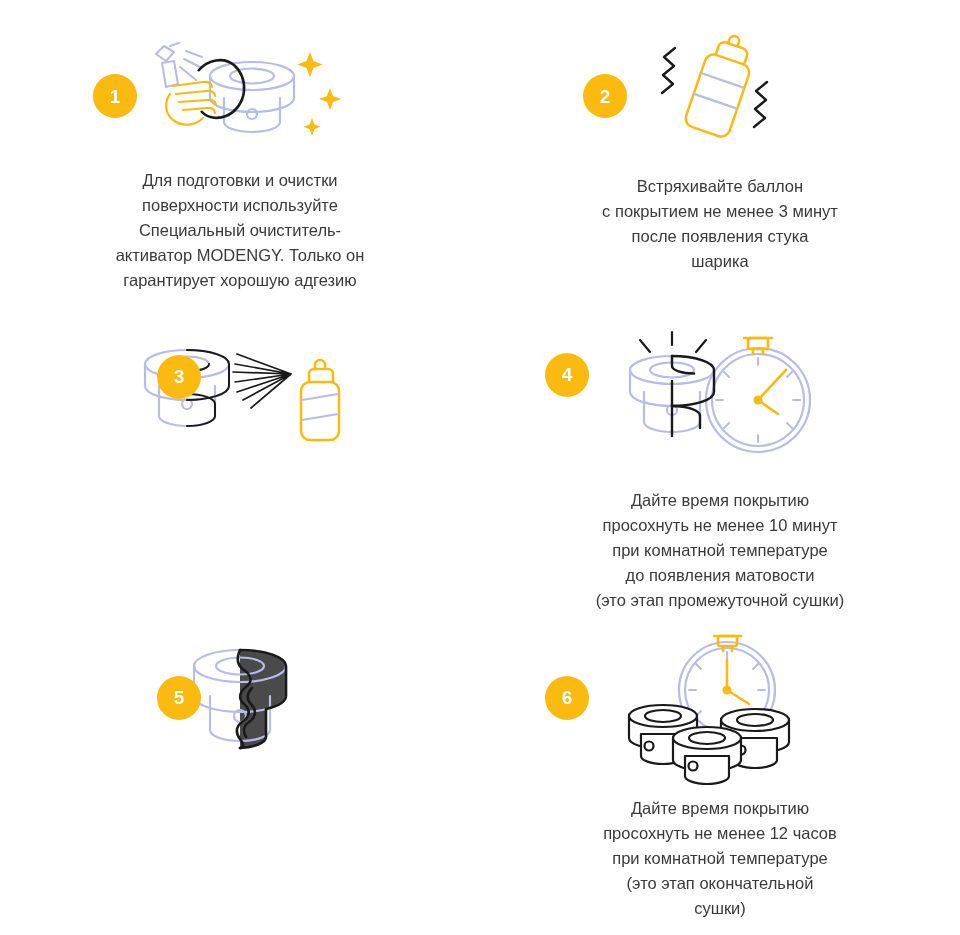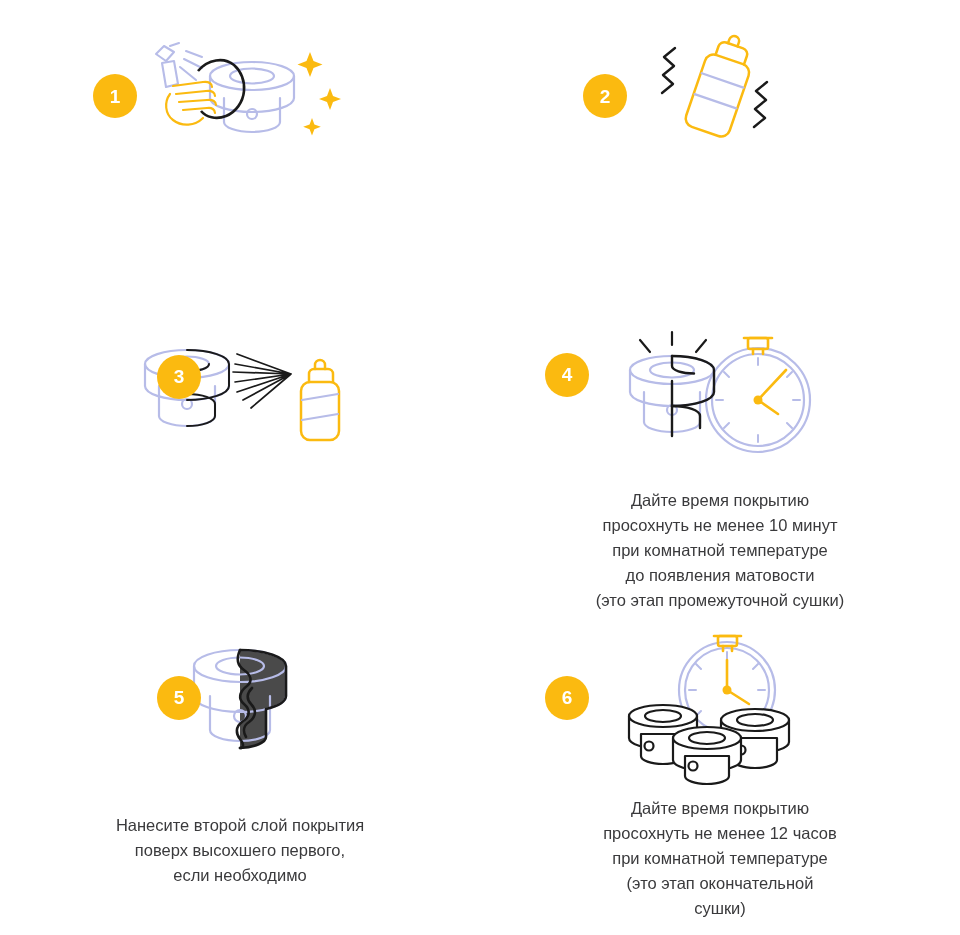--- a/index.html
+++ b/index.html
@@ -128,20 +128,25 @@
             <path d="M33 54 l30 -4 M36 62 l30 -3 M39 70 l28 -2 M43 78 l24 -2"></path>
             <path d="M63 50 c6 -1 9 2 9 5 M66 59 c6 -1 9 2 9 5 M67 68 c6 -1 9 2 9 5 M67 76 c5 -1 8 2 8 5"></path>
           </g>
           <g fill="#fbba10">
             <path d="M170 20 l3.5 9 l9 3.5 l-9 3.5 l-3.5 9 l-3.5 -9 l-9 -3.5 l9 -3.5 z"></path>
             <path d="M190 56 l3 8 l8 3 l-8 3 l-3 8 l-3 -8 l-8 -3 l8 -3 z"></path>
             <path d="M172 86 l2.4 6.4 l6.4 2.4 l-6.4 2.4 l-2.4 6.4 l-2.4 -6.4 l-6.4 -2.4 l6.4 -2.4 z"></path>
           </g>
         </svg>
       </div>
+      <div class="caption">Для подготовки и очистки
+поверхности используйте
+Специальный очиститель-
+активатор MODENGY. Только он
+гарантирует хорошую адгезию</div>
     </div>
 
     <div class="step s2">
       <div class="step-visual">
         <div class="badge">2</div>
         <svg width="170" height="105" viewBox="0 0 170 105">
           <g transform="rotate(19 85 52)">
             <g fill="none" stroke="#fbba10" stroke-width="2.5" stroke-linecap="round" stroke-linejoin="round">
               <rect x="62" y="22" width="46" height="76" rx="9"></rect>
               <path d="M70 22 v-9 a6 6 0 0 1 6 -6 h18 a6 6 0 0 1 6 6 v9"></path>
@@ -151,20 +156,24 @@
               <path d="M63 44 h44"></path>
               <path d="M63 66 h44"></path>
             </g>
           </g>
           <g fill="none" stroke="#1a1a1a" stroke-width="2.4" stroke-linecap="round" stroke-linejoin="round">
             <path d="M40 12 l-11 9 l10 9 l-11 9 l10 9 l-11 9"></path>
             <path d="M132 46 l-11 9 l10 9 l-11 9 l10 9 l-11 9"></path>
           </g>
         </svg>
       </div>
+      <div class="caption">Встряхивайте баллон
+с покрытием не менее 3 минут
+после появления стука
+шарика</div>
     </div>
 
     <div class="step s3">
       <div class="step-visual">
         <svg width="230" height="112" viewBox="0 0 230 112">
           <g fill="none" stroke="#b7bce8" stroke-width="2.2" stroke-linecap="round" stroke-linejoin="round">
             <ellipse cx="62" cy="26" rx="42" ry="14"></ellipse>
             <ellipse cx="62" cy="26" rx="22" ry="7.5"></ellipse>
             <path d="M20 26 v22 a42 14 0 0 0 84 0 v-22"></path>
             <path d="M34 48 v30 a28 10 0 0 0 56 0 v-30"></path>
@@ -248,23 +257,20 @@
             <path d="M40 54 v34 a30 11 0 0 0 60 0 v-34"></path>
             <circle cx="70" cy="74" r="6"></circle>
           </g>
           <g fill="none" stroke="#1a1a1a" stroke-width="2.6" stroke-linecap="round" stroke-linejoin="round">
             <path d="M70 8 a46 16 0 0 1 46 16 v30 a46 16 0 0 1 -20 13 v28 a30 11 0 0 1 -26 11"></path>
             <path d="M70 8 c-4 9 -2 16 4 20 c7 5 9 11 3 16 c-8 6 -9 13 -3 18 c7 6 6 13 -2 18 c-7 5 -6 12 -2 17 c4 5 4 9 0 9"></path>
             <path d="M82 46 c-5 5 -6 11 -1 16 c6 6 5 13 -2 18 c-6 4 -6 10 -3 15"></path>
           </g>
         </svg>
       </div>
-      <div class="caption">Нанесите второй слой покрытия
-поверх высохшего первого,
-если необходимо</div>
     </div>
 
     <div class="step s6">
       <div class="step-visual">
         <svg width="210" height="150" viewBox="0 0 210 150">
           <g fill="none" stroke="#b7bce8" stroke-width="2.2" stroke-linecap="round" stroke-linejoin="round">
             <circle cx="112" cy="56" r="48"></circle>
             <circle cx="112" cy="56" r="42"></circle>
           </g>
           <g stroke="#b7bce8" stroke-width="2" stroke-linecap="round">

